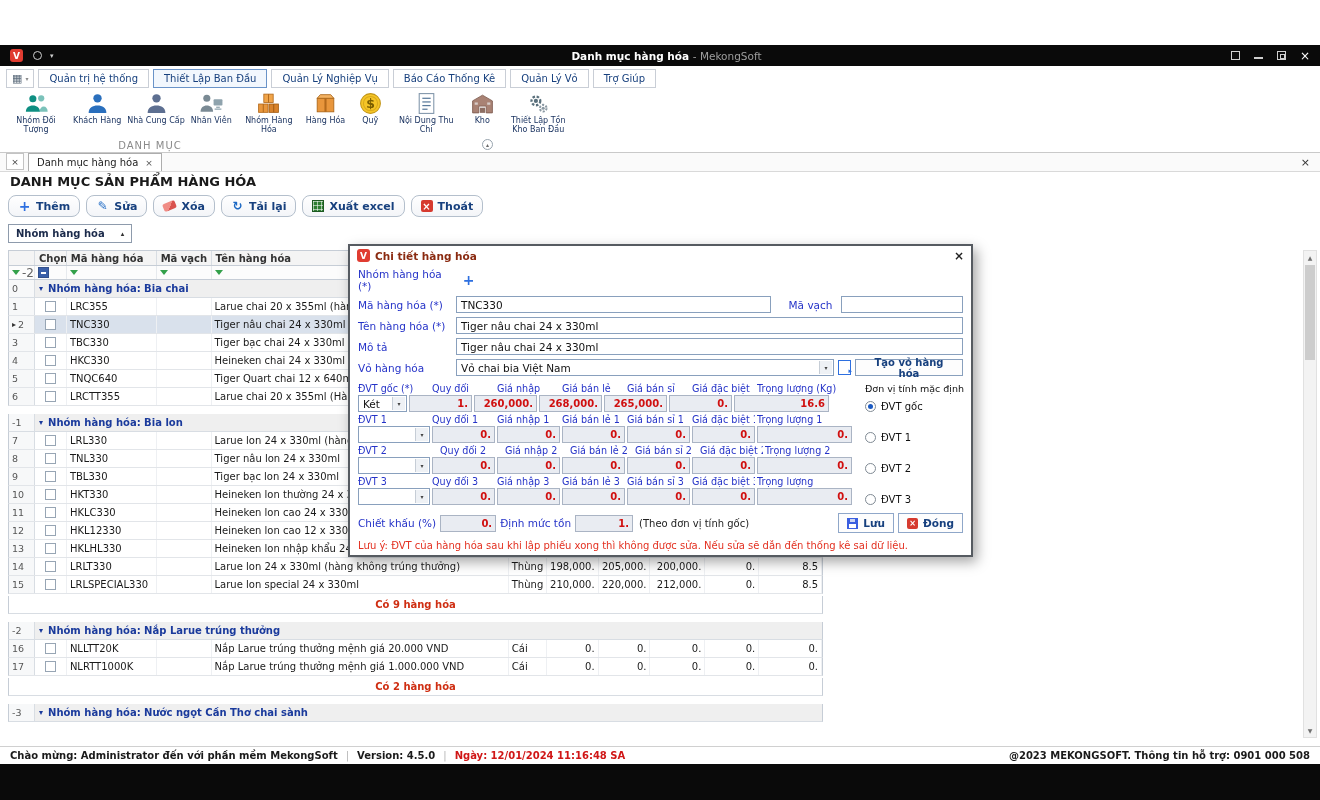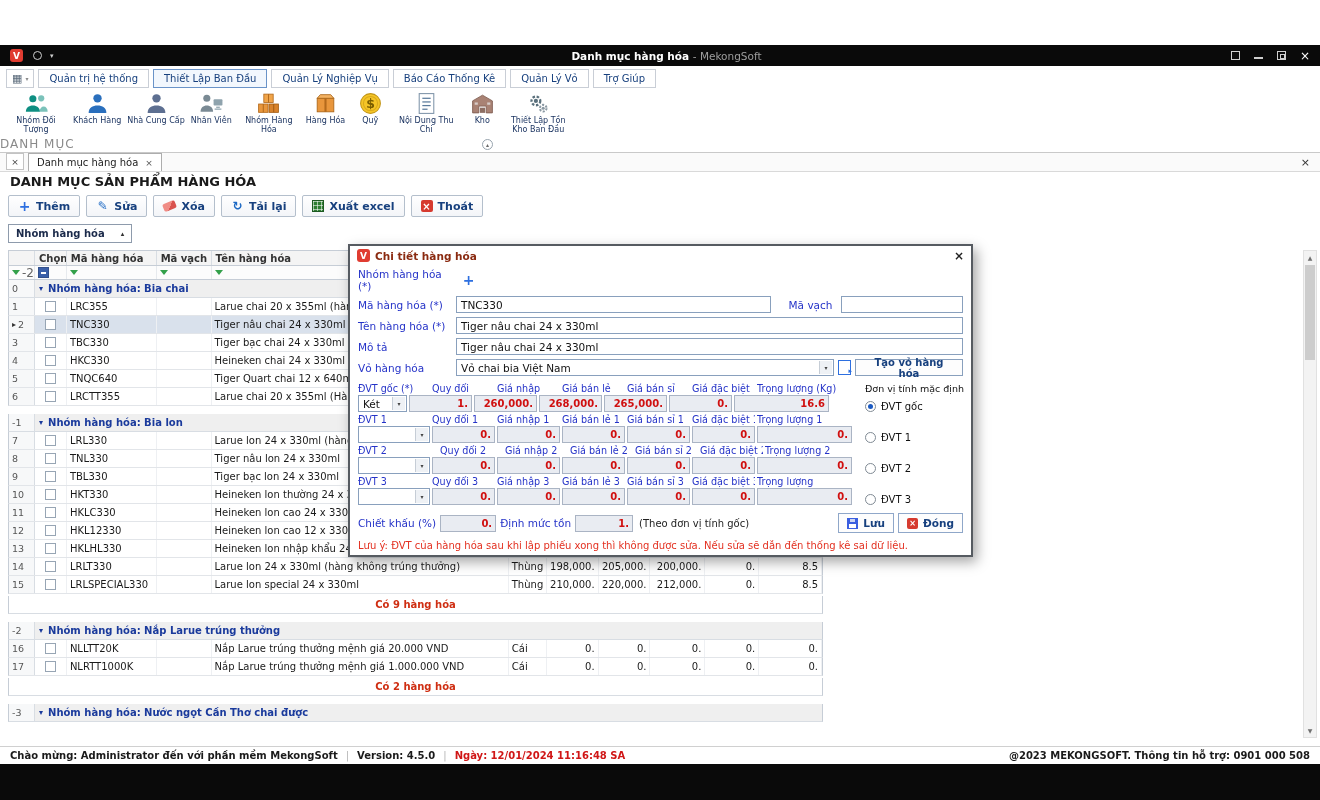--- a/index.html
+++ b/index.html
@@ -31,37 +31,37 @@
 .rtab{height:19px;display:flex;align-items:center;padding:4px 10px;border:1px solid #c9ced6;background:#fff;
   color:#17407e;font-size:10px;white-space:nowrap}
 .rtab.active{border:1px solid #6a93c8;background:#f2f7fd}
 
 
 .ribbon{height:64px;position:relative;border-bottom:1px solid #c9c9c9;background:#fff}
 .ritems{display:flex;align-items:flex-start;padding:1px 2px}
 .ritem{display:flex;flex-direction:column;align-items:center;padding:1px 3px;min-width:44px;max-width:68px}
 .ricon svg{width:25px;height:25px;display:block}
 .rlabel{font-size:8px;line-height:1.15;color:#17305e;text-align:center;max-width:62px}
-.rgrouplabel{position:absolute;bottom:1px;left:0;width:300px;text-align:left;font-size:12px;color:#8a8a8a;letter-spacing:1px}
+.rgrouplabel{position:absolute;bottom:1px;left:0;width:300px;text-align:center;font-size:10px;color:#8a8a8a;letter-spacing:1px}
 .launcher{position:absolute;left:482px;bottom:2px;width:11px;height:11px;border:1px solid #98a4ae;border-radius:50%;
   display:flex;align-items:center;justify-content:center;font-size:6px;color:#6a6a6a}
 
 
 .tabstrip{height:19px;display:flex;align-items:flex-end;border-bottom:1px solid #d9d9d9;background:#fafafa;padding:0 6px}
 .leftx{width:18px;height:17px;border:1px solid #c3c3c3;display:flex;align-items:center;justify-content:center;
   font-size:9px;color:#444;background:#fff;margin-bottom:1px}
 .doctab{display:flex;align-items:center;gap:7px;height:18px;padding:0 8px;border:1px solid #adadad;border-bottom:none;
   background:#fff;font-size:10px;color:#222;margin-left:4px}
 .doctab .x{color:#555;font-size:9px}
 .strip-x{margin-left:auto;font-size:11px;color:#333;padding:0 4px 2px}
 
 
 .page-title{height:20px;line-height:20px;padding-left:10px;font-weight:bold;font-size:13px;color:#1a1a1a}
 .toolbar{display:flex;gap:6px;padding:3px 0 3px 8px}
-.tbtn{display:inline-flex;align-items:center;height:22px;padding:0 9px;border:1px solid #b4bfcc;border-radius:2px;
+.tbtn{display:inline-flex;align-items:center;height:22px;padding:0 9px;border:1px solid #b4bfcc;border-radius:8px;
   background:linear-gradient(#ffffff,#f3f5f8);font-weight:bold;font-size:11px;color:#17407e;font-family:inherit}
 .tbi{display:inline-flex;align-items:center;justify-content:center;width:13px;height:13px;margin-right:5px}
 .tb-plus::before{content:"+";color:#2d6fe0;font-weight:bold;font-size:14px;line-height:1}
 .tb-pencil::before{content:"✎";color:#1d69c4;font-size:12px}
 .tb-eraser{width:13px;height:8px;border-radius:2px;transform:rotate(-22deg);
   background:linear-gradient(135deg,#f08c85 55%,#d9534f 55%)}
 .tb-refresh::before{content:"↻";color:#1d69c4;font-weight:bold;font-size:12px}
 .tb-excel{width:12px;height:12px;background:#2e7d32;border:1px solid #1d5a22;
   background-image:linear-gradient(rgba(255,255,255,.55) 1px,transparent 1px),
   linear-gradient(90deg,rgba(255,255,255,.55) 1px,transparent 1px);background-size:4px 4px}
@@ -698,21 +698,21 @@
           <div class="c v v4">0.</div>
           <div class="c v v5">0.</div>
         </div>
         <div class="trow footer">
           <div class="fband">Có 2 hàng hóa</div>
         </div>
         <div class="trow group">
           <div class="c num">-3</div>
           <div class="gband">
             <span class="gcaret">▾</span>
-            <span>Nhóm hàng hóa: Nước ngọt Cần Thơ chai được</span>
+            <span>Nhóm hàng hóa: Nước ngọt Cần Thơ chai sành</span>
           </div>
         </div>
       </div>
   </div>
 
   <div class="vscroll">
     <div class="vs-arrow">▲</div>
     <div class="vs-thumb"></div>
     <div class="vs-arrow vs-down">▼</div>
   </div>

